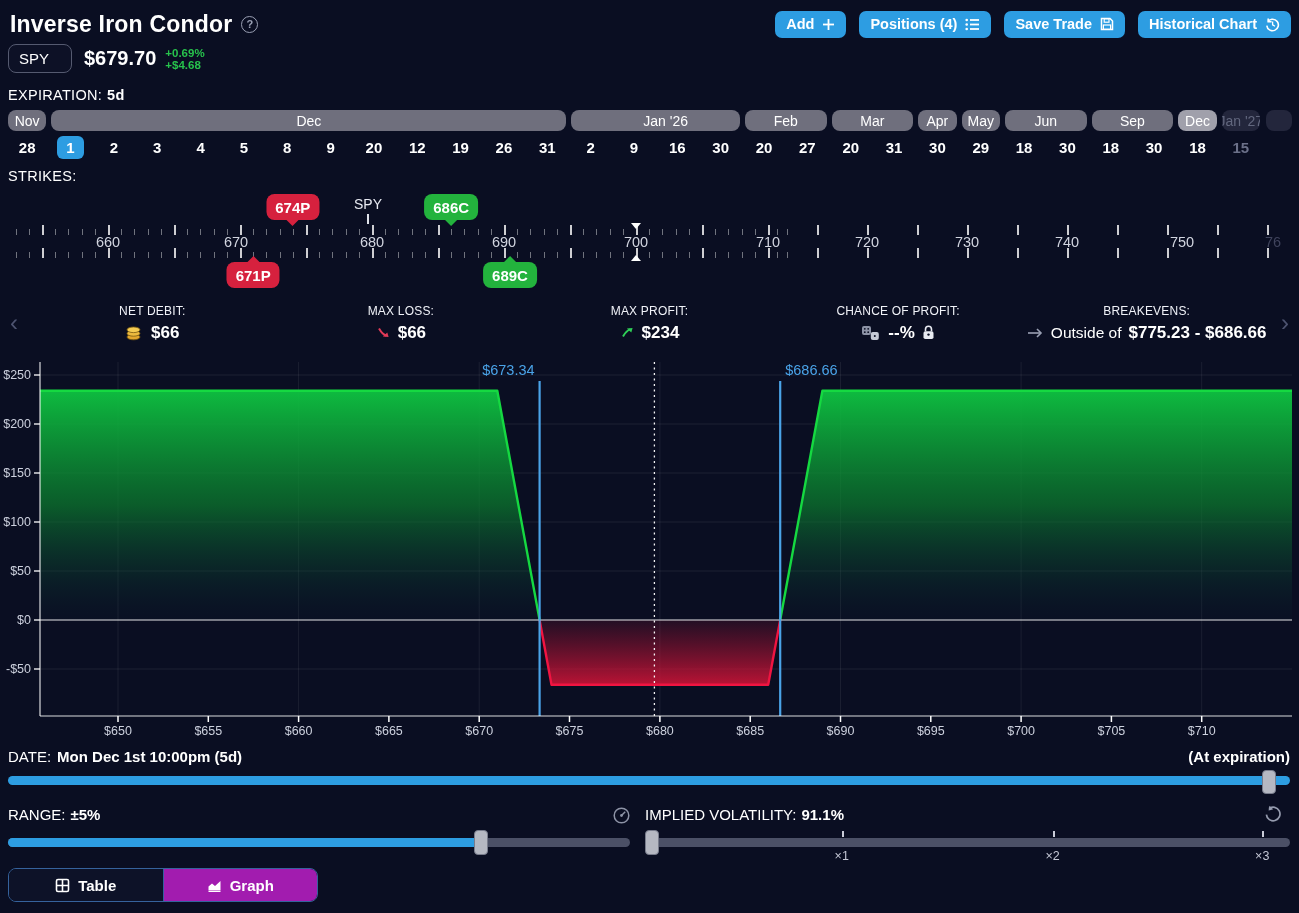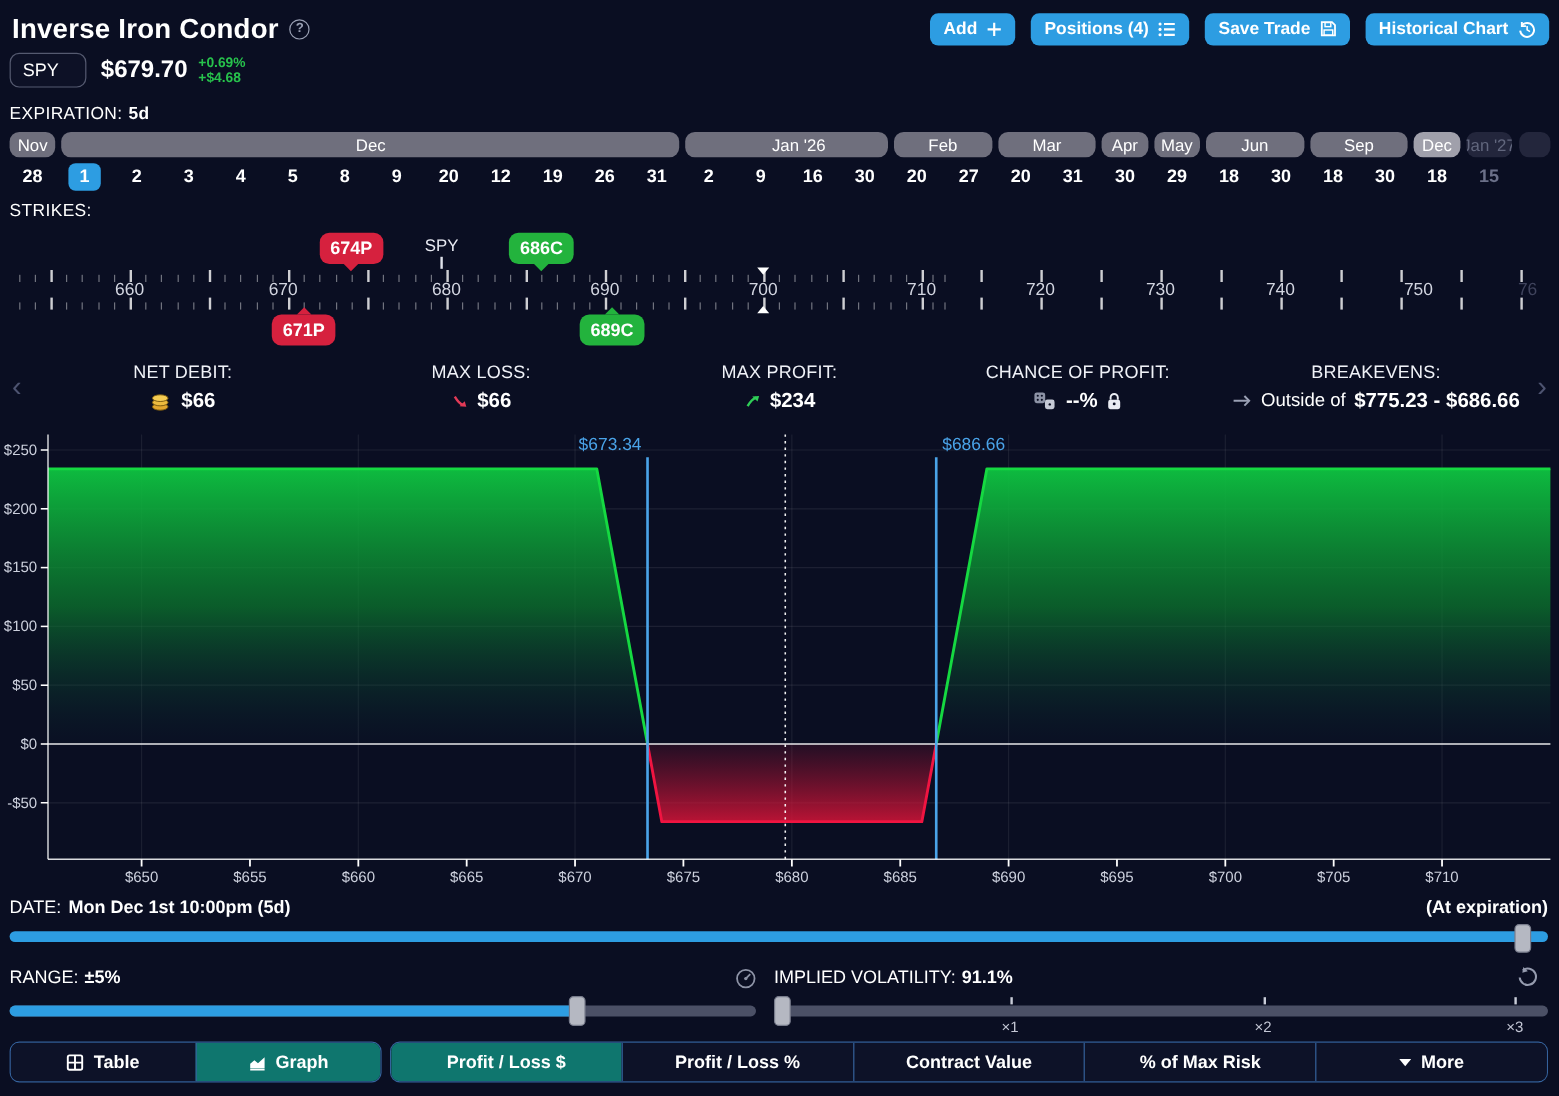--- a/index.html
+++ b/index.html
@@ -67,21 +67,21 @@
   .badge.bottom { top:72px; }
   .badge.top::after { content:''; position:absolute; top:100%; left:50%; transform:translateX(-50%);
     border:6px solid transparent; border-top-color:var(--bc); }
   .badge.bottom::after { content:''; position:absolute; bottom:100%; left:50%; transform:translateX(-50%);
     border:6px solid transparent; border-bottom-color:var(--bc); }
 
   
   .stats { position:absolute; top:296px; left:0; width:1299px; height:54px; display:flex; align-items:center; }
   .snav { width:28px; font-size:24px; color:#4d5370; text-align:center; cursor:pointer; user-select:none; }
   .stat { flex:1; display:flex; flex-direction:column; align-items:center; gap:5px; }
-  .stat-label { font-size:15px; color:#f0f2f8; letter-spacing:.2px; }
+  .stat-label { font-size:12px; color:#f0f2f8; letter-spacing:.2px; }
   .stat-value-row { display:flex; align-items:center; gap:7px; font-size:17px; font-weight:bold; }
   .stat-prefix { font-weight:normal; font-size:15.5px; }
 
   
   .chart { position:absolute; top:354px; left:0; }
   svg text { font-family:"Liberation Sans", sans-serif; }
 
   
   .date-row { position:absolute; top:748px; left:8px; right:9px; display:flex; justify-content:space-between;
     font-size:15px; align-items:center; }
@@ -113,21 +113,21 @@
   .iv-tick-label { position:absolute; top:17px; transform:translateX(-50%); font-size:12.5px; color:#c3c6d4; }
 
   
   .tabbar { position:absolute; top:868px; left:8px; right:9px; height:34px; display:flex; gap:7px; }
   .tgroup { display:flex; border-radius:8px; overflow:hidden; border:1px solid #35629c; }
   .tgroup.view { width:310px; }
   .tgroup.mode { flex:1; }
   .tab { flex:1; display:flex; align-items:center; justify-content:center; gap:8px; font-size:15px;
     font-weight:600; background:#0d1228; cursor:pointer; border-left:1px solid #35629c; white-space:nowrap; }
   .tab:first-child { border-left:none; }
-  .tab.active { background:#0f766e; }
+  .tab.active { background:#a21caf; }
 </style>
 </head>
 <body>
 
 <div class="app">
 
   <div class="title-row">
     <span class="page-title">Inverse Iron Condor</span>
     <span class="help-icon">?</span>
     <div class="header-buttons">
@@ -680,37 +680,15 @@
         <div class="tab active">
           <span style="display: flex;">
             <svg width="15" height="15" viewBox="0 0 15 15">
               <path d="M1.5 12 V8.5 L5 5.5 L8 8 L13.5 3 V12 Z" fill="#fff"></path>
               <line x1="1.5" y1="13.3" x2="13.5" y2="13.3" stroke="#fff" stroke-width="1.6"></line>
             </svg>
           </span>
           <span>Graph</span>
         </div>
       </div>
-    <div class="tgroup mode">
-        <div class="tab active">
-          <span>Profit / Loss $</span>
-        </div>
-        <div class="tab">
-          <span>Profit / Loss %</span>
-        </div>
-        <div class="tab">
-          <span>Contract Value</span>
-        </div>
-        <div class="tab">
-          <span>% of Max Risk</span>
-        </div>
-        <div class="tab">
-          <span style="display: flex;">
-            <svg width="10" height="7" viewBox="0 0 10 7">
-              <polygon points="0,0.5 10,0.5 5,6.5" fill="#fff"></polygon>
-            </svg>
-          </span>
-          <span>More</span>
-        </div>
-      </div>
   </div>
 
 </div>
 
 </body></html>

